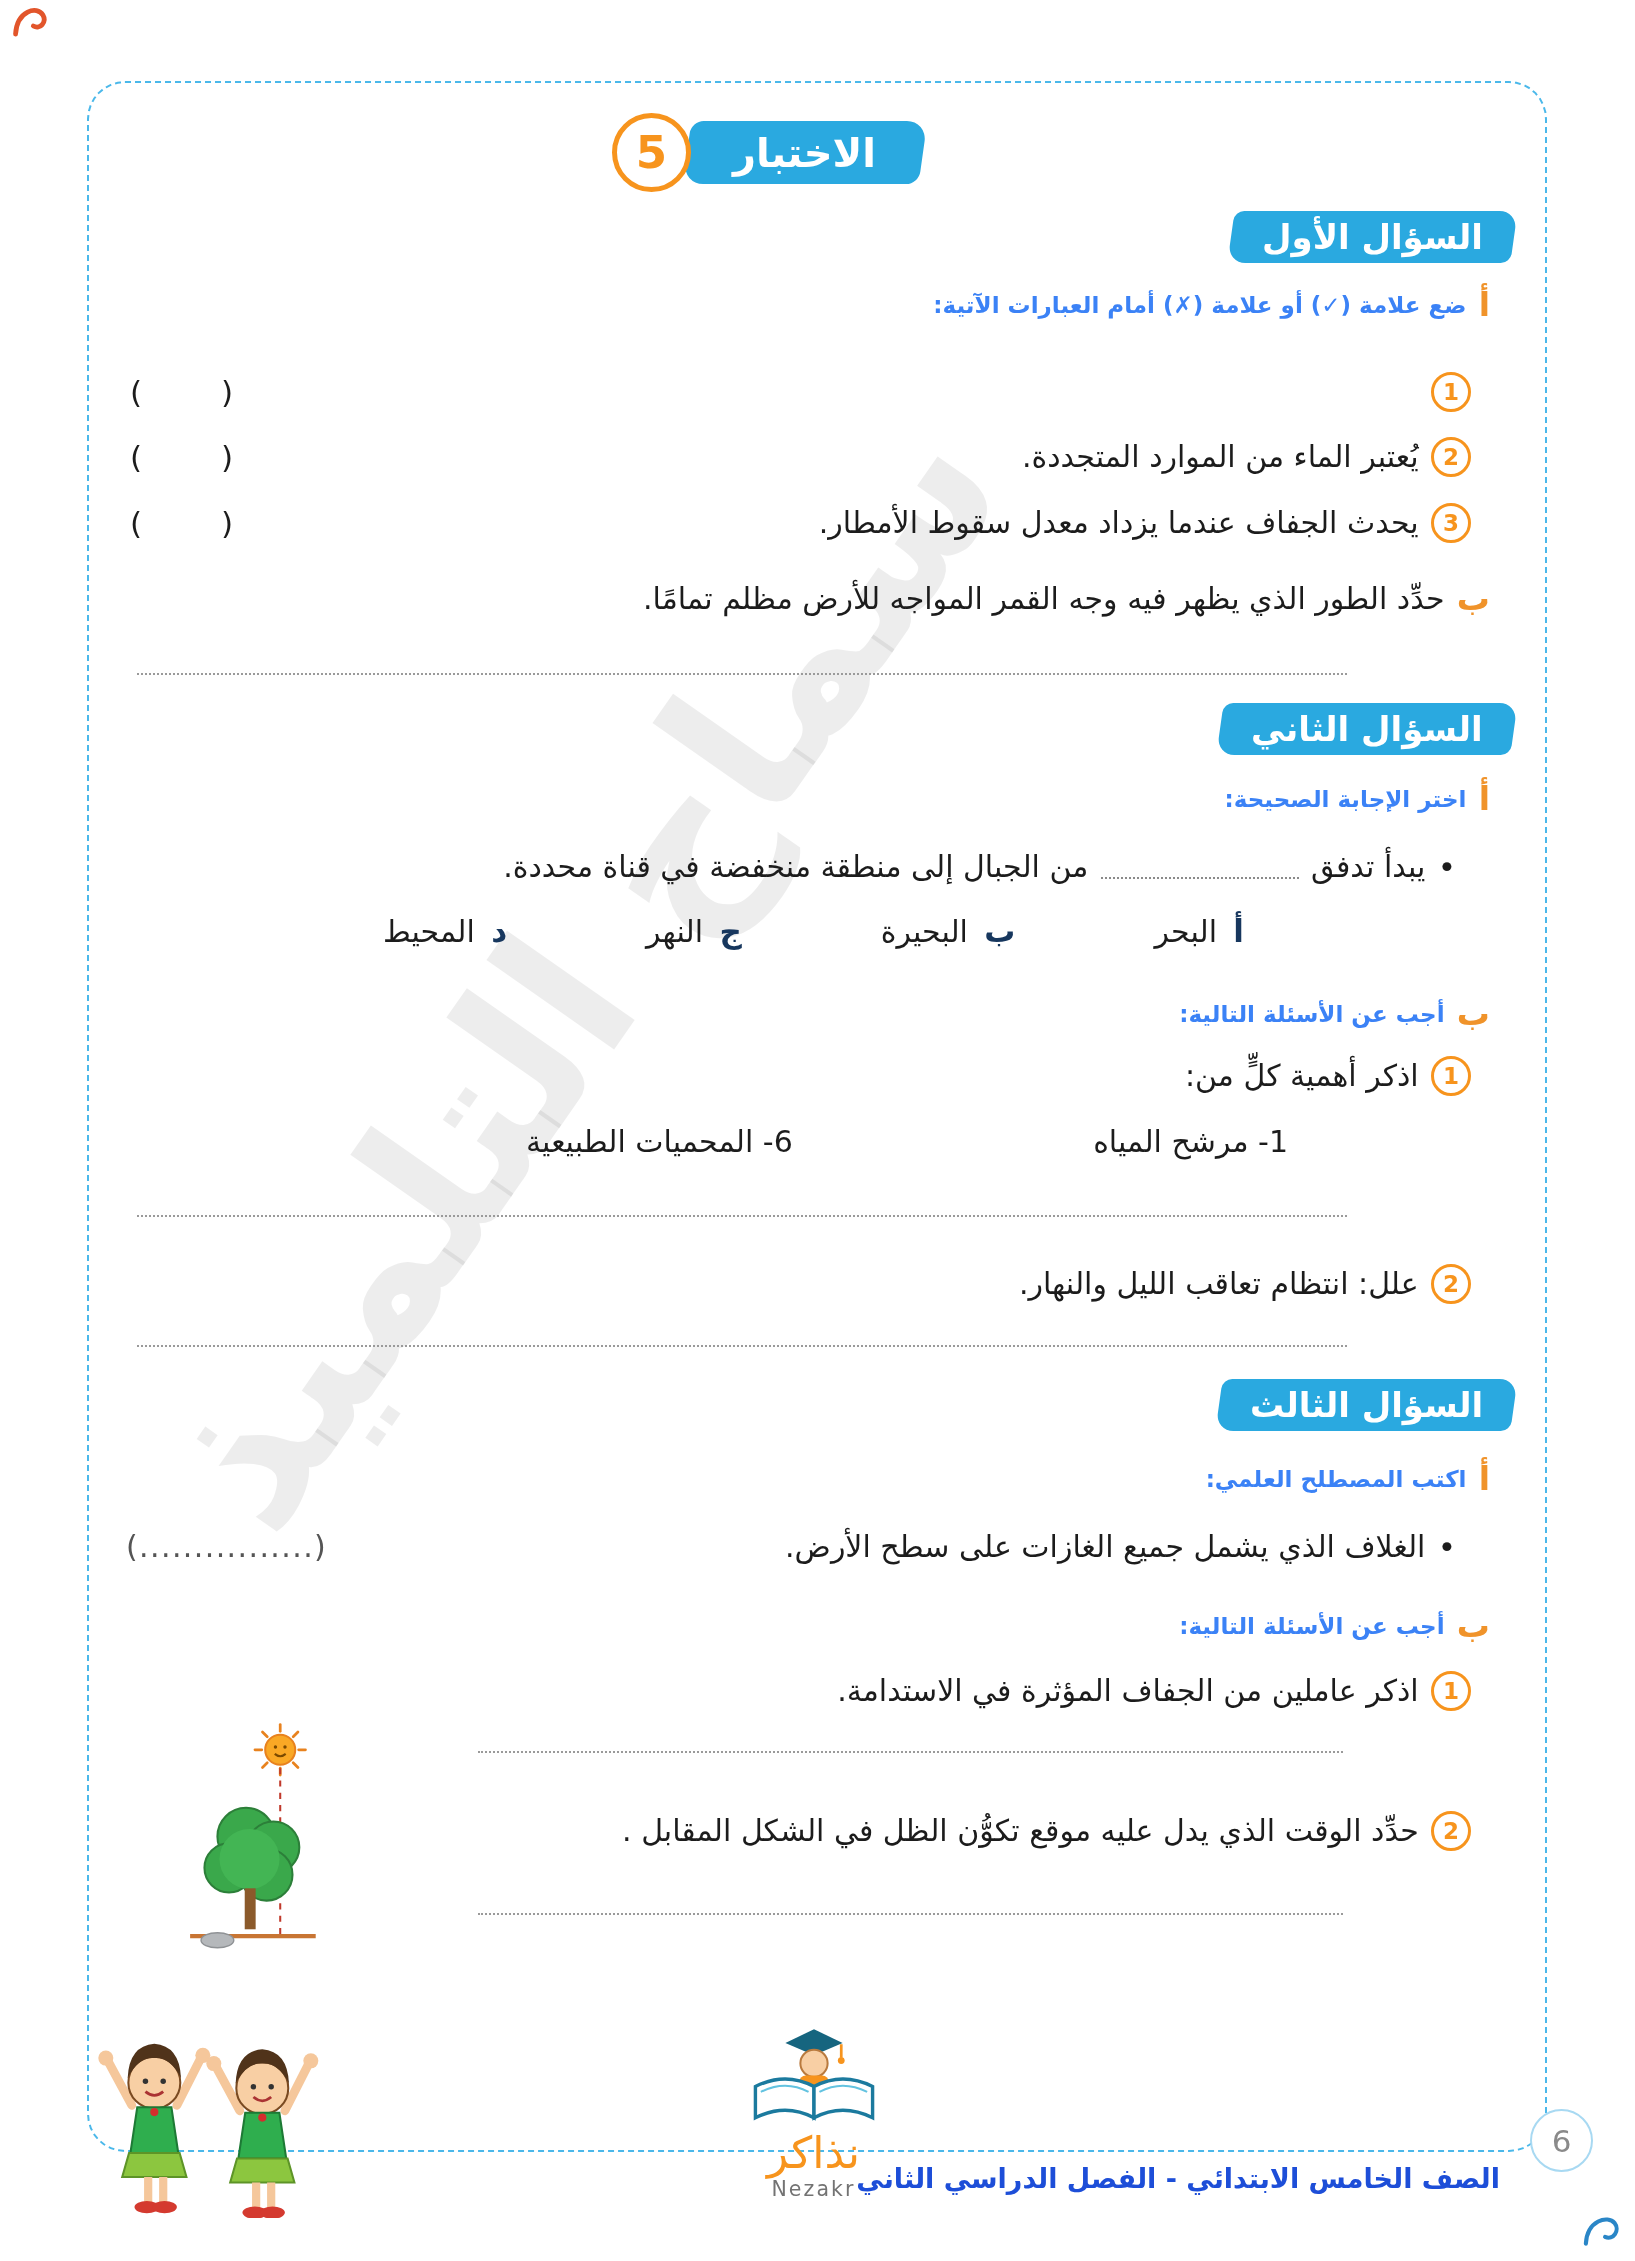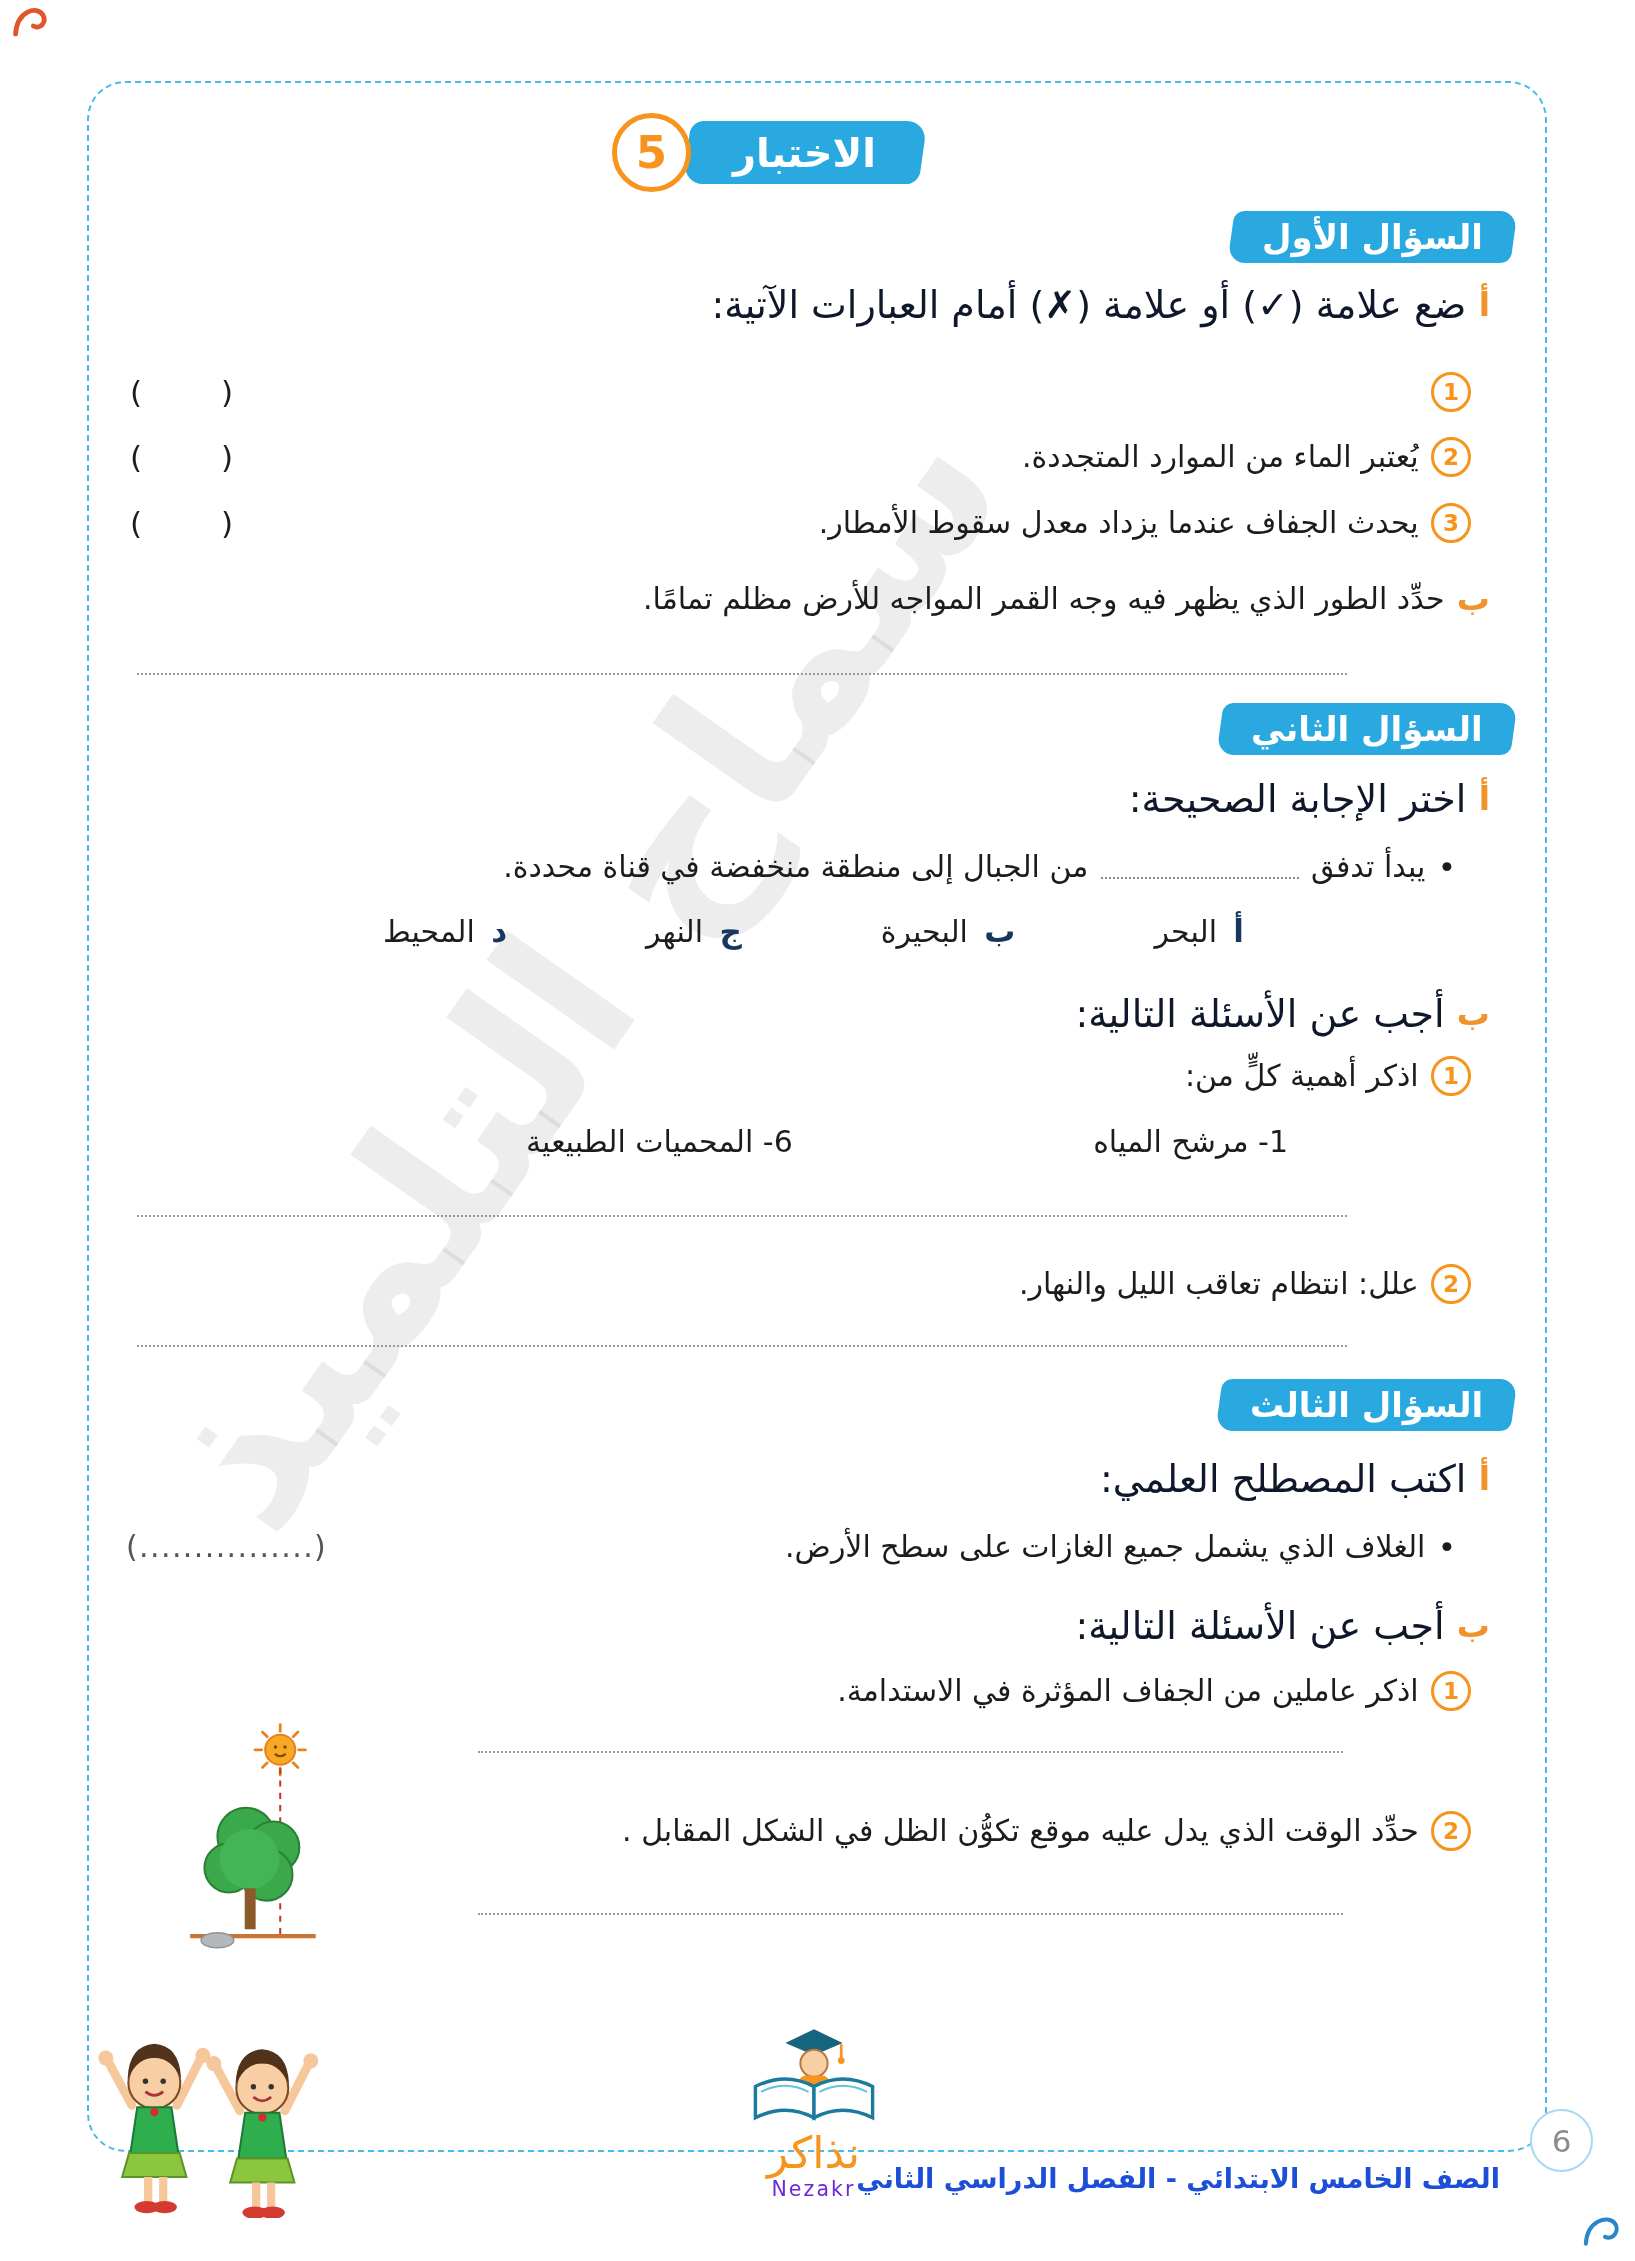--- a/index.html
+++ b/index.html
@@ -32,21 +32,21 @@
   }
   
   .section-banner {
     position:absolute; right:121px; height:52px; min-width:267px; background:#2aa9e0;
     border-radius:9.6px 18px 9.6px 18px; transform:skewX(-8deg);
     display:flex; align-items:center; justify-content:center; padding:0 31px;
   }
   .section-banner .banner-text { transform:skewX(8deg); color:#fff; font-size:34px; font-weight:bold; }
   
   .line { position:absolute; font-size:30px; color:#1c1c1c; display:flex; align-items:center; gap:12.3px; white-space:nowrap; height:41px; }
-  .instr { color:#0f172a; font-weight:normal; font-size:38px; }
+  .instr { color:#3b82f6; font-weight:bold; font-size:23px; }
   .part-letter { color:#f0932a; font-weight:bold; font-size:33px; }
   .num-badge {
     flex:0 0 auto; width:40px; height:40px; border:3.4px solid #f7941d; border-radius:50%;
     display:flex; align-items:center; justify-content:center; color:#f7941d;
     font-size:23px; font-weight:bold; background:#fff;
   }
   .bullet { font-size:31px; color:#1c1c1c; }
   .paren { position:absolute; left:130px; font-size:31px; color:#1c1c1c; white-space:pre; direction:ltr; height:41px; display:flex; align-items:center; }
   .dotline { position:absolute; border-bottom:2.7px dotted #9a9a9a; height:0; }
   .blank-inline { display:inline-block; width:198px; border-bottom:2.1px dotted #8a8a8a; height:24.6px; }
@@ -57,21 +57,21 @@
   .term-blank { position:absolute; left:126px; top:1526px; font-size:30px; color:#555; direction:ltr; height:41px; display:flex; align-items:center; letter-spacing:1.4px; }
   
   .footer-text { position:absolute; right:135px; top:2163px; font-size:27px; font-weight:bold; color:#1d4ed8; }
   .page-num {
     position:absolute; left:1530px; top:2109px; width:63px; height:63px; background:#fff;
     border:2.7px solid #a8d9f2; border-radius:50%; display:flex; align-items:center;
     justify-content:center; font-size:31px; color:#8a8a8a;
   }
   .logo { position:absolute; left:694px; top:2017px; width:239px; text-align:center; }
   .logo .brand-ar { display:block; font-size:44px; font-weight:normal; color:#f7941d; line-height:1.1; }
-  .logo .brand-en { display:block; font-size:20.5px; color:#6d28d9; letter-spacing:2.1px; }
+  .logo .brand-en { display:block; font-size:20.5px; color:#737373; letter-spacing:2.1px; }
   .kids { position:absolute; left:96px; top:2013px; }
   .tree-figure { position:absolute; left:171px; top:1719px; }
   .corner-mark { position:absolute; }
 </style>
 </head>
 <body>
 
 <div class="page">
 
   <svg class="corner-mark" style="left:9.6px;top:0" width="48" height="41" viewBox="0 0 70 60">

